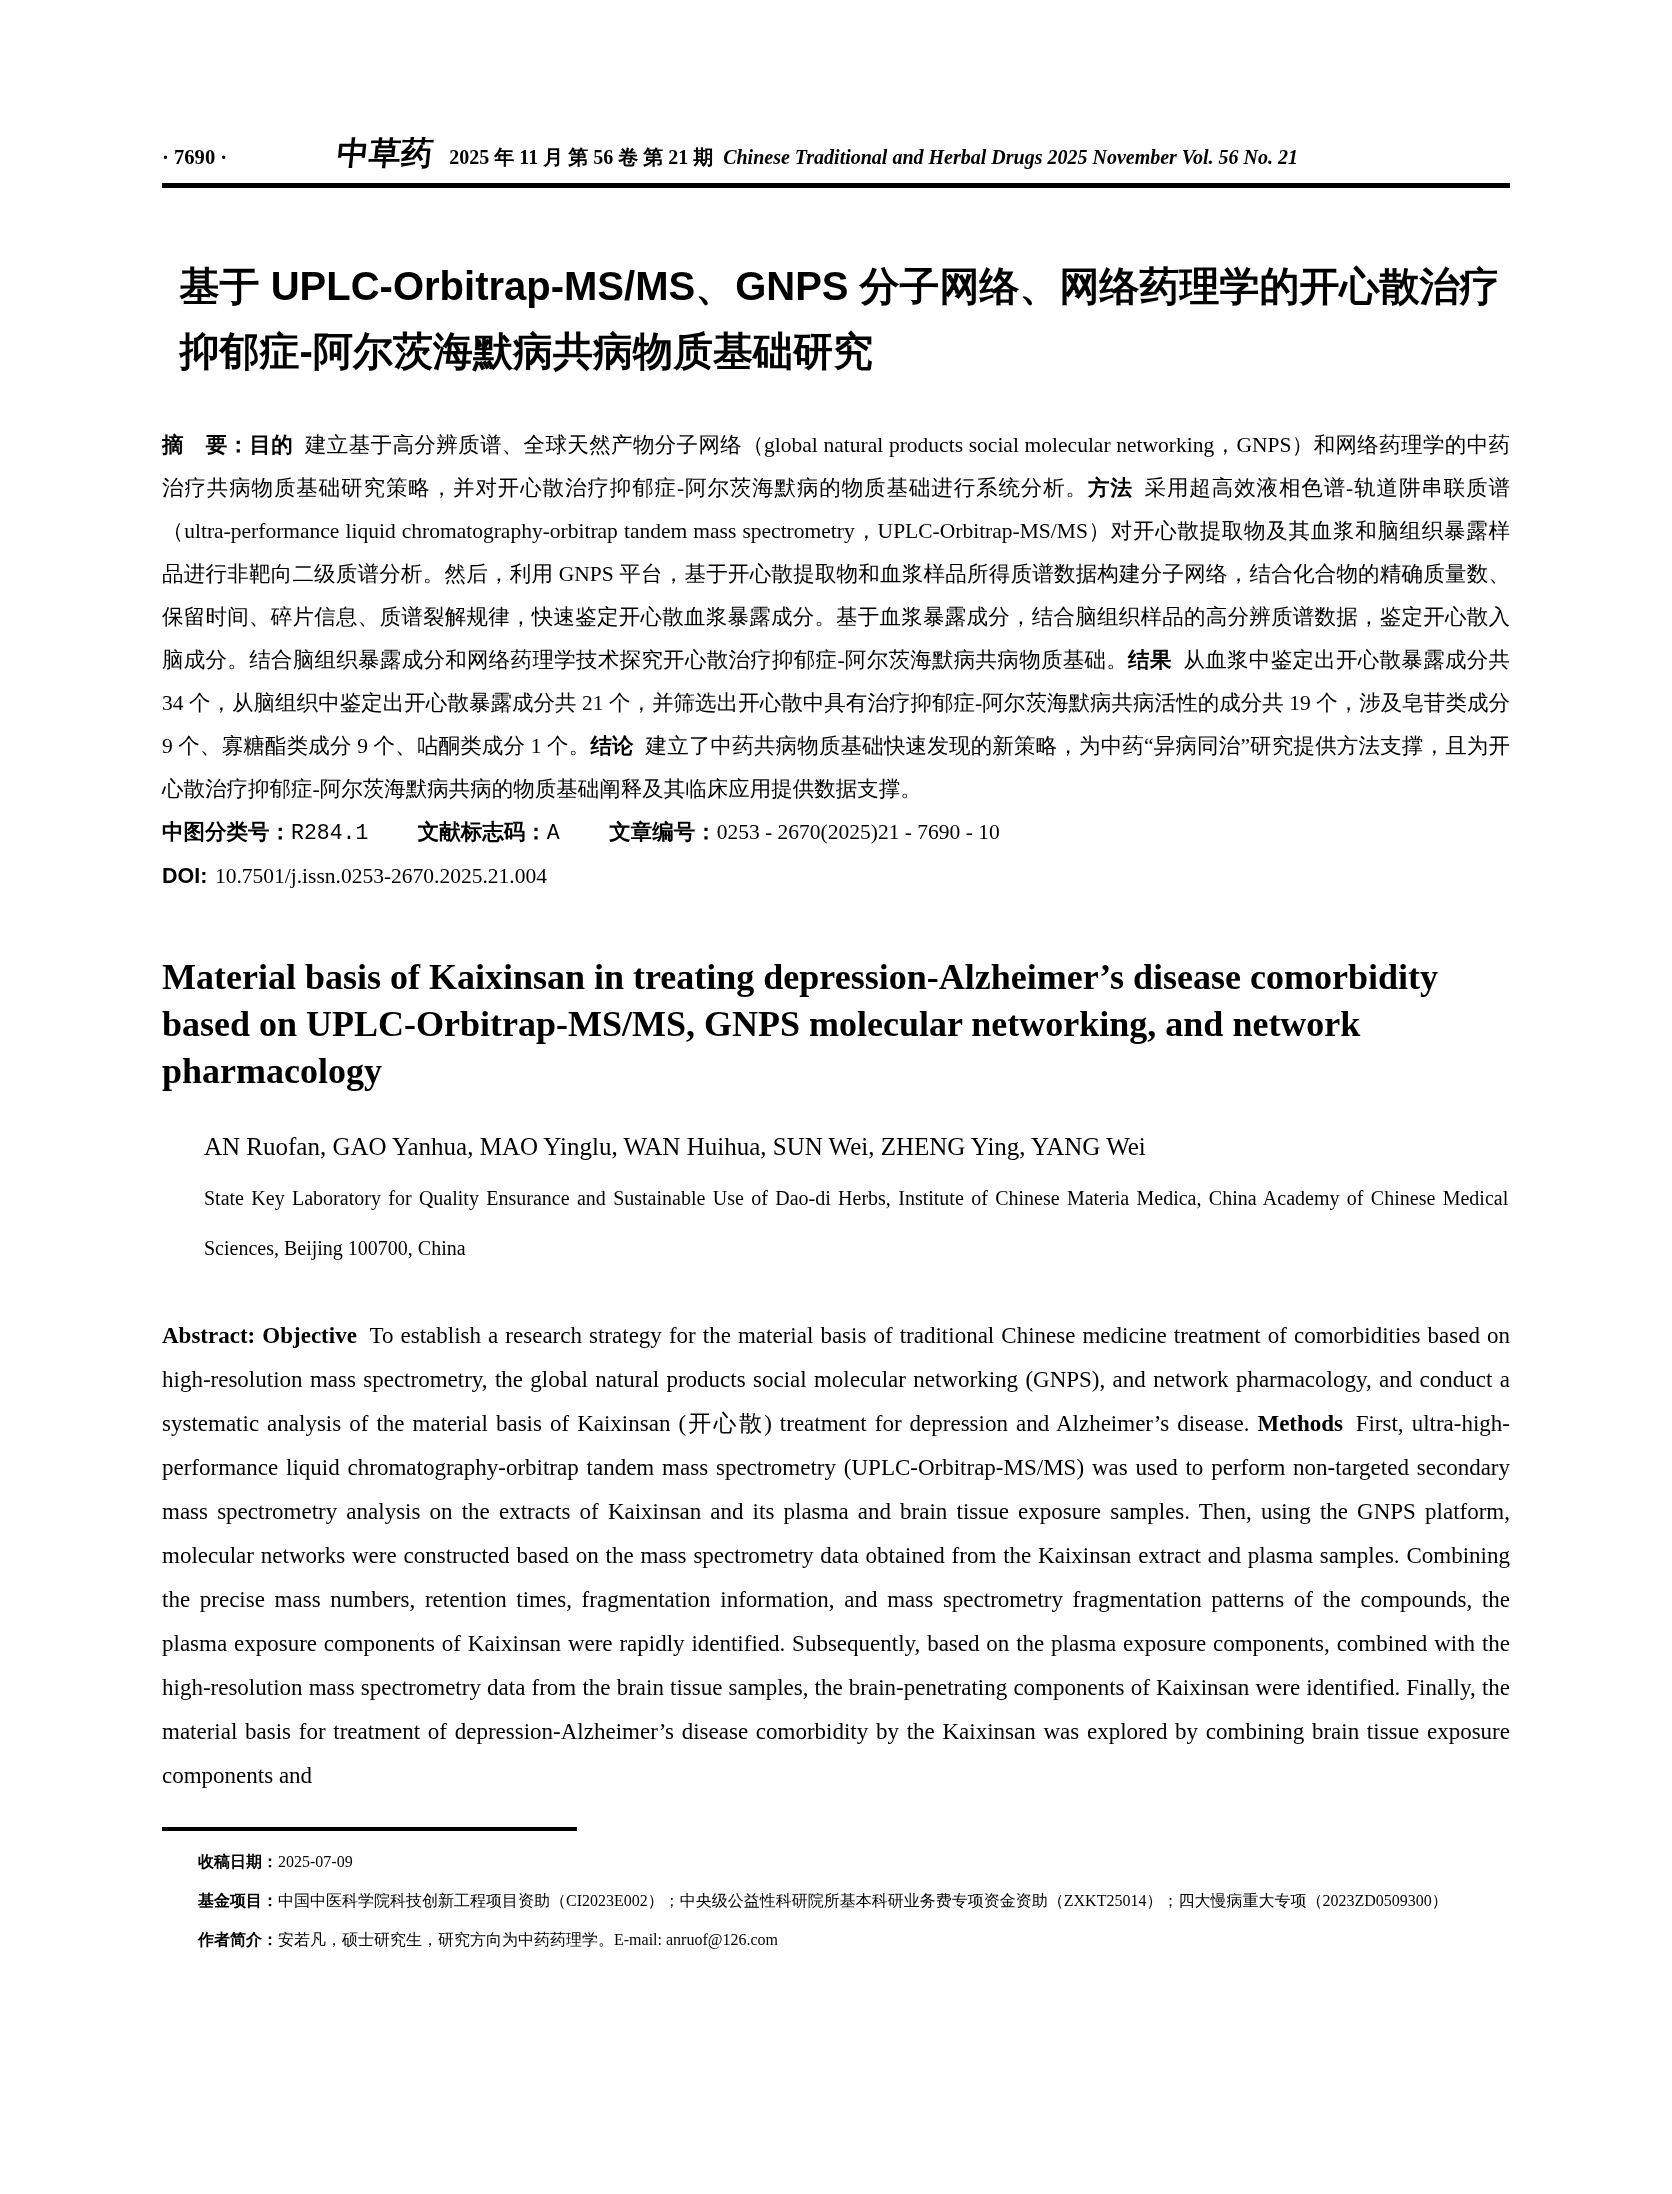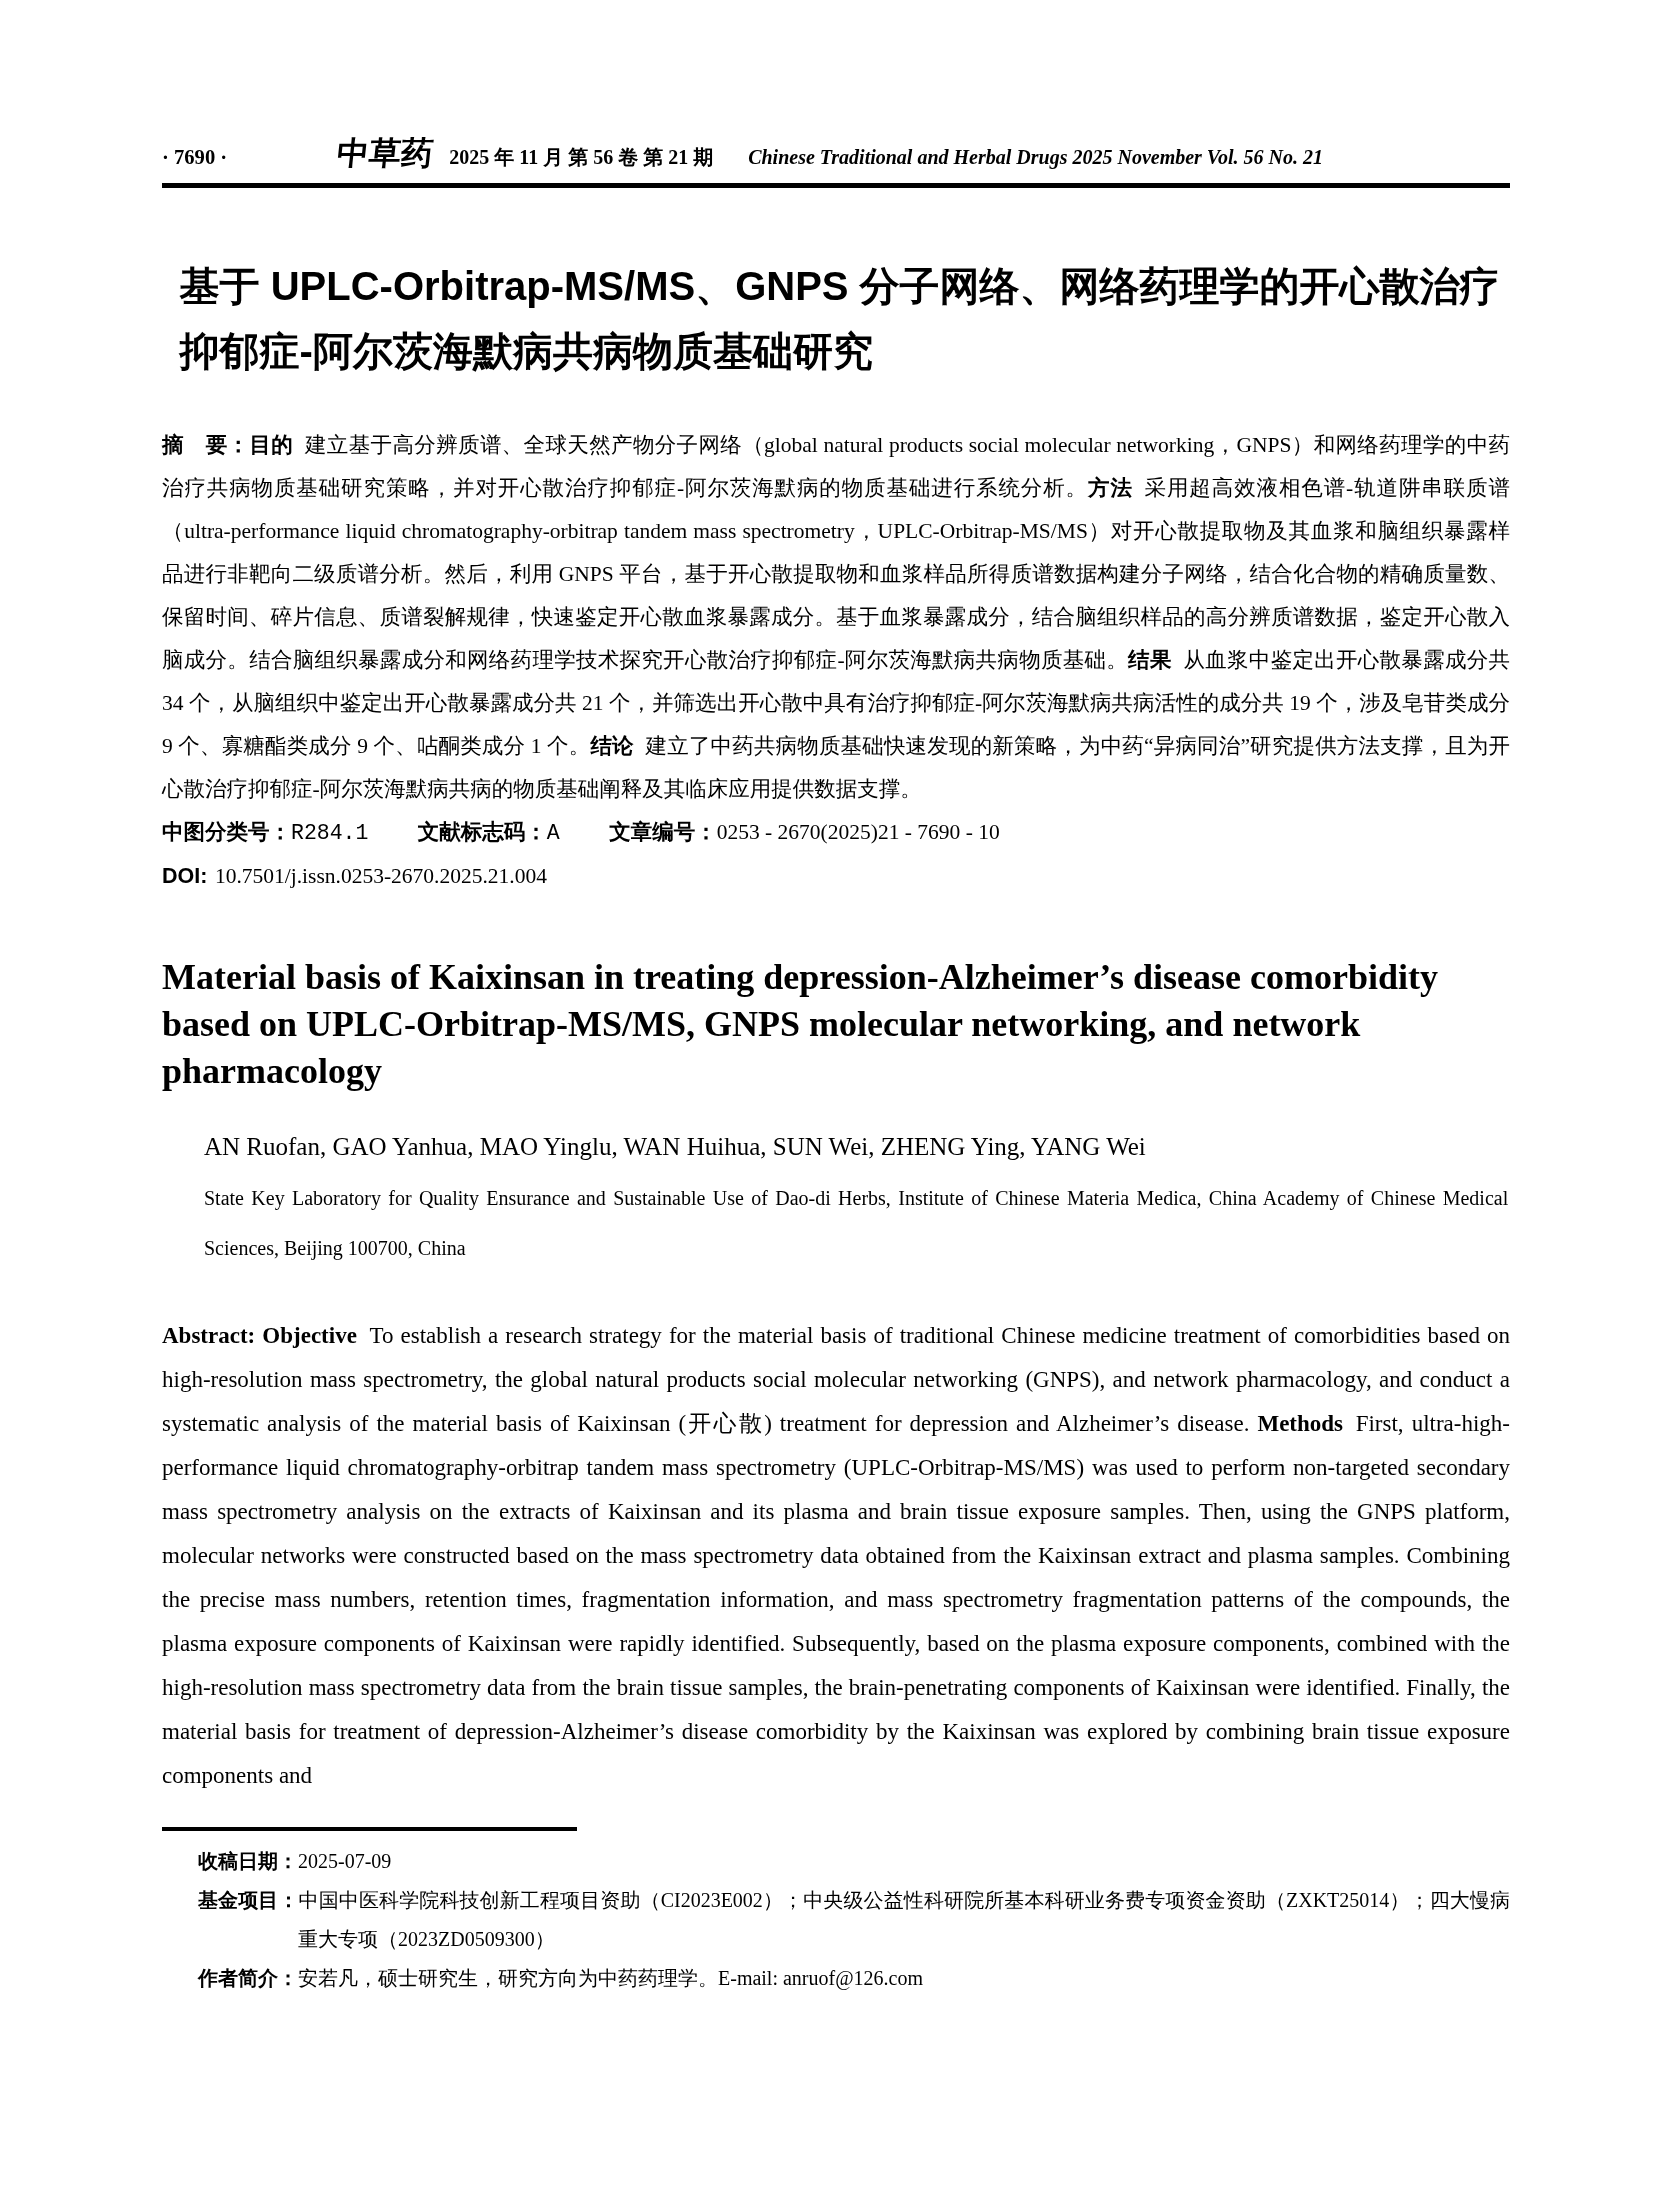--- a/index.html
+++ b/index.html
@@ -17,21 +17,21 @@
   }
   
   .pg-header {
     display: flex;
     align-items: baseline;
     white-space: nowrap;
   }
   .pg-num   { font-weight: bold; font-size: 20.6px; }
   .logo     { font-weight: bold; font-size: 32px; margin-left: 110px; transform: skewX(-6deg); }
   .issue-cn { font-weight: bold; font-size: 20px; margin-left: 16px; }
-  .issue-en { font-weight: bold; font-style: italic; font-size: 20px; margin-left: 35px; }
+  .issue-en { font-weight: bold; font-style: italic; font-size: 20px; margin-left: 10px; }
   .header-rule { height: 4.8px; background: #000; margin-top: 7px; }
 
   
   .title-cn {
     font-family: "Liberation Sans", "DejaVu Sans", sans-serif;
     font-weight: bold;
     font-size: 40px;
     line-height: 65px;
     margin: 66px 0 0 0;
     padding-left: 17.6px;
@@ -91,21 +91,21 @@
     margin: 41px 0 0 0;
   }
   .abs-en .h-sans { font-family: "Liberation Serif", "DejaVu Serif", serif; font-weight: bold; }
 
   
   .footnotes { margin-top: 29px; }
   .fn-rule { width: 415px; height: 3.5px; background: #000; }
   .fn-list {
     margin-top: 11.4px;
     padding-left: 36px;
-    font-size: 20px;
+    font-size: 16px;
     line-height: 39px;
   }
   .fn-item { text-align: justify; }
   .fn-hang5  { padding-left: 5em;   text-indent: -5em; }
   .fn-hang55 { padding-left: 5.5em; text-indent: -5.5em; }
   .fn-cont   { padding-left: 5.5em; }
 </style>
 </head>
 <body>
 

